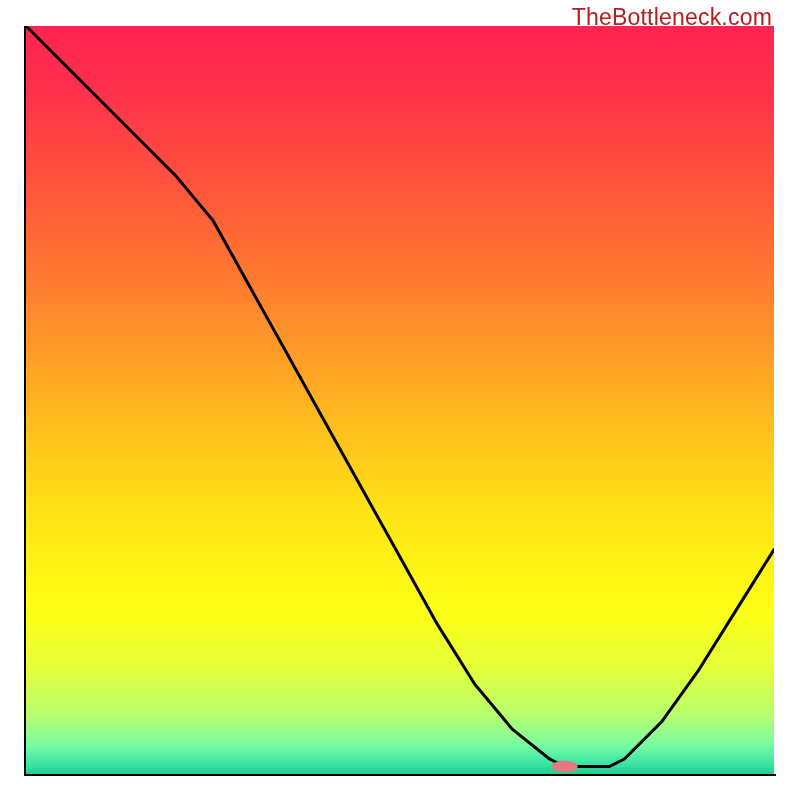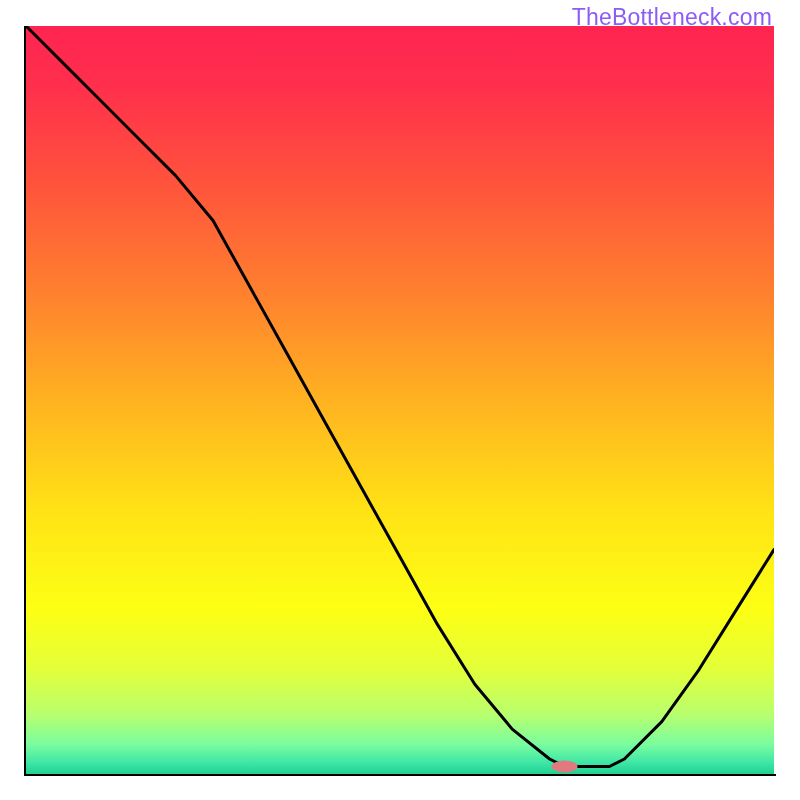--- a/index.html
+++ b/index.html
@@ -34,21 +34,21 @@
     position: absolute;
     left: 0;
     top: 0;
     width: 100%;
     height: 100%;
   }
   .watermark {
     position: absolute;
     top: 4px;
     right: 28px;
-    color: #8b5cf6;
+    color: #b91c1c;
     font-size: 23px;
     font-weight: 500;
     letter-spacing: 0.2px;
     user-select: none;
   }
   .axis-line {
     position: absolute;
     background: #000000;
   }
   .axis-left {

